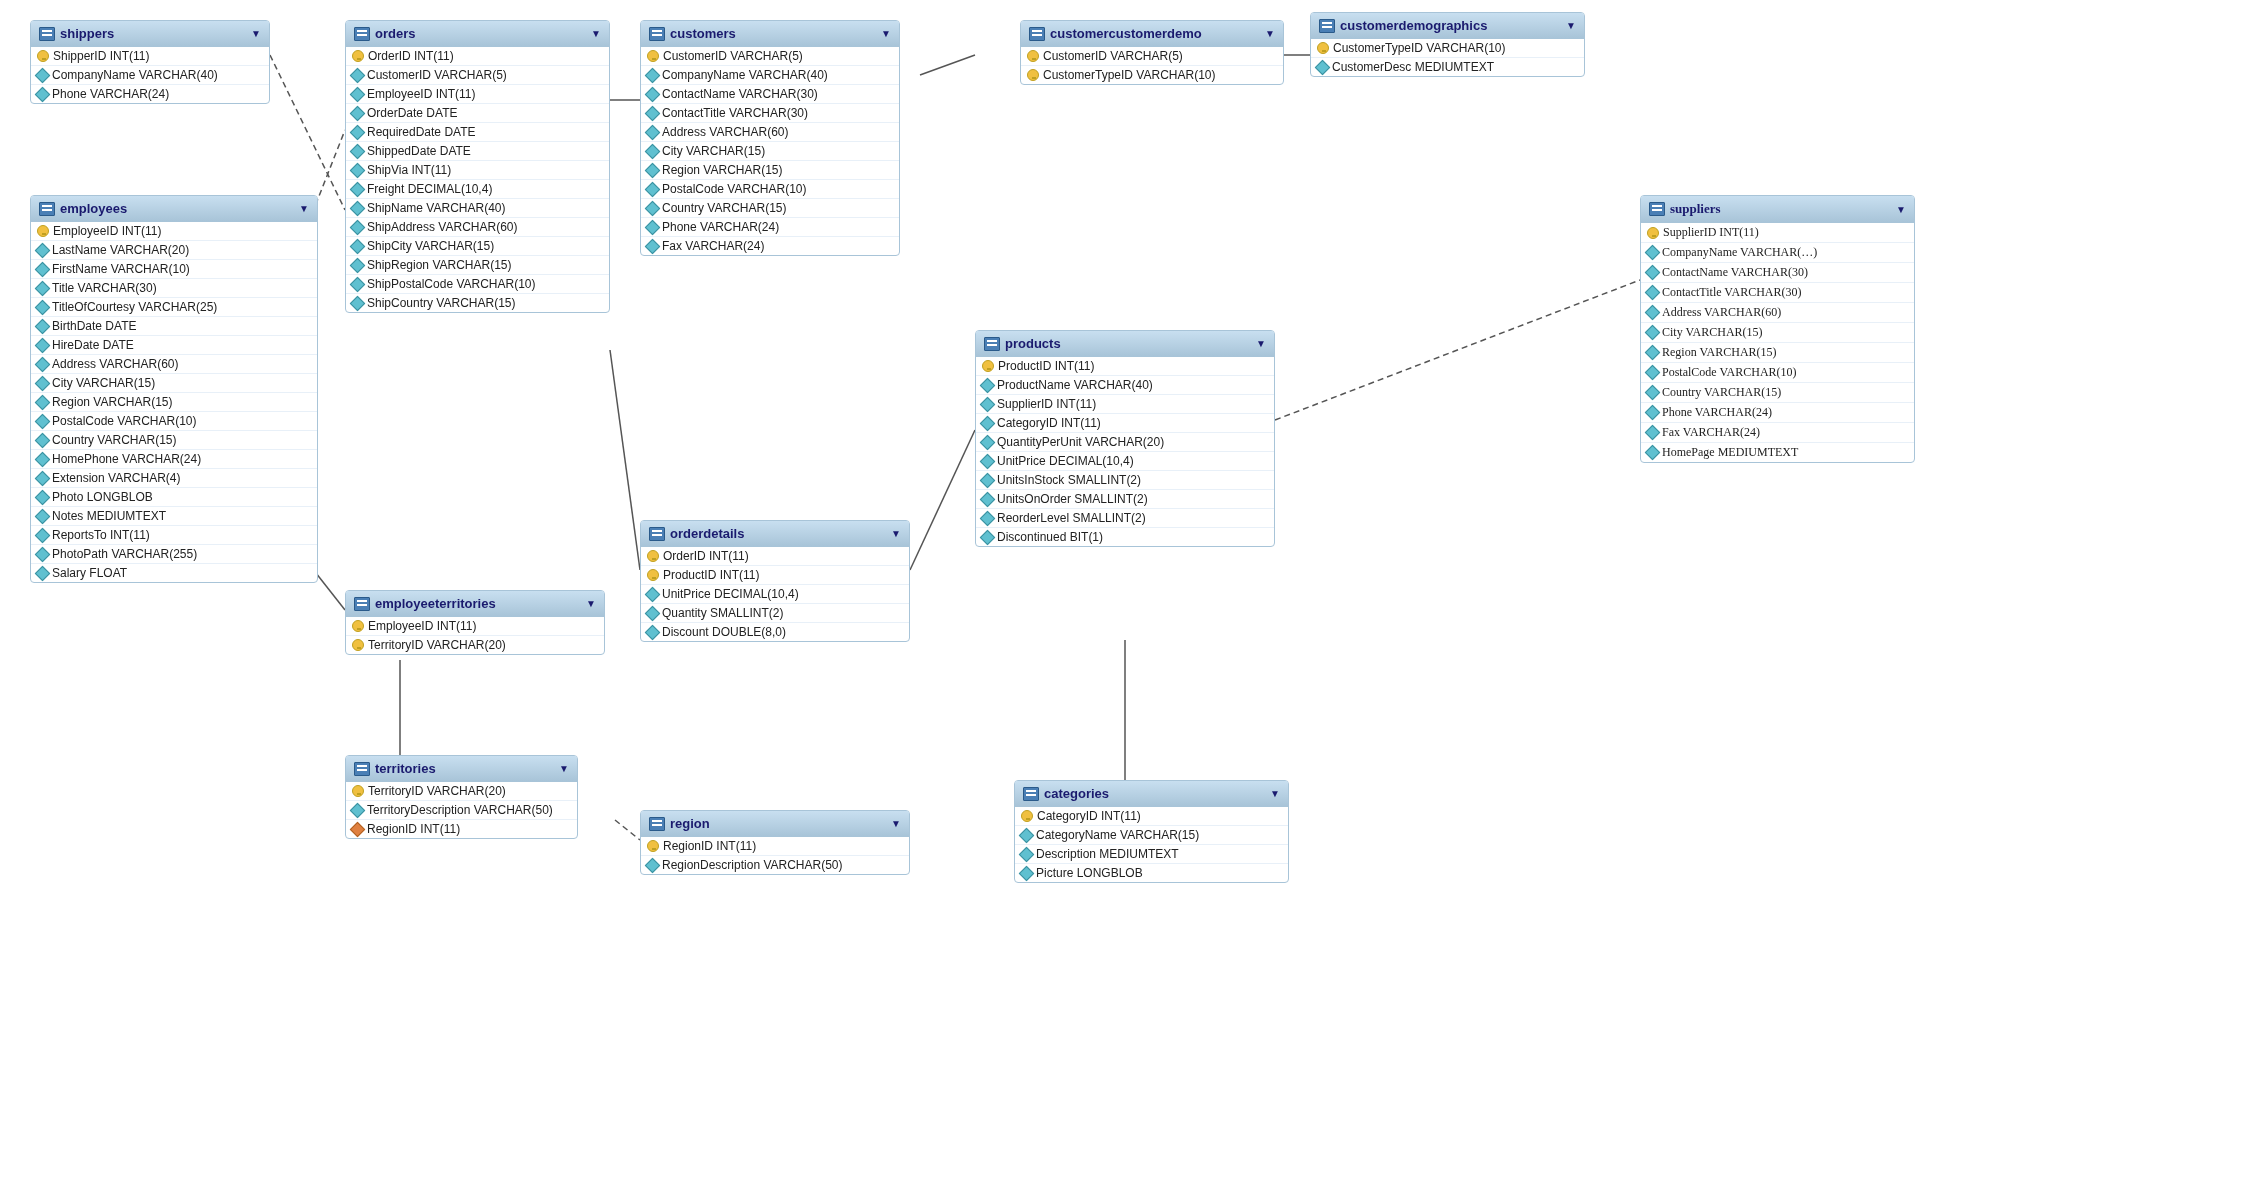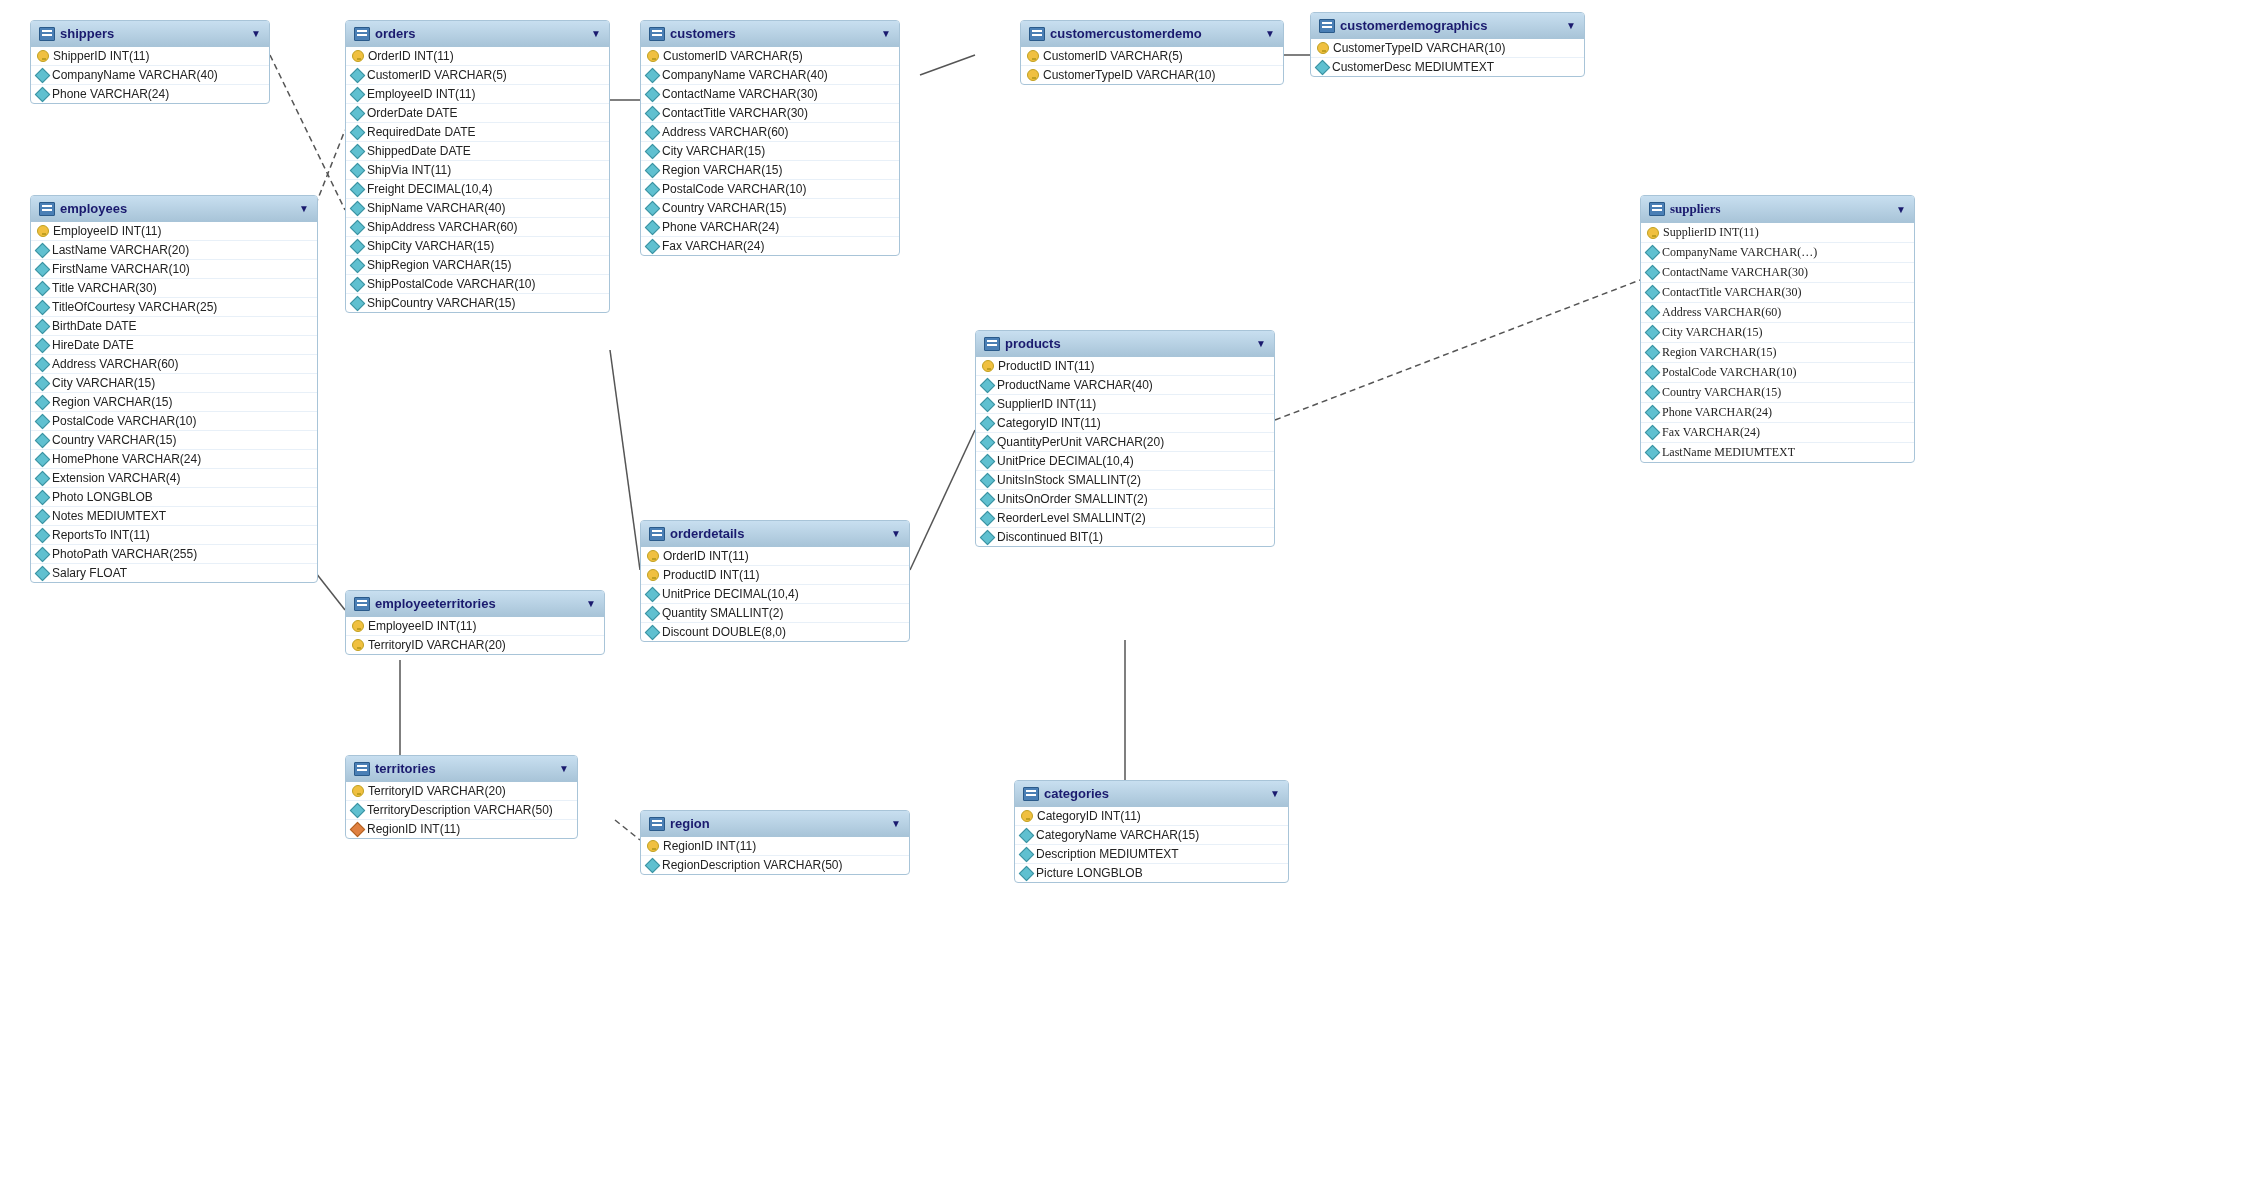--- a/index.html
+++ b/index.html
@@ -627,16 +627,16 @@
       <div class="table-row">
         <span class="icon-diamond"></span>
         <span class="field-text">Phone VARCHAR(24)</span>
       </div>
       <div class="table-row">
         <span class="icon-diamond"></span>
         <span class="field-text">Fax VARCHAR(24)</span>
       </div>
       <div class="table-row">
         <span class="icon-diamond"></span>
-        <span class="field-text">LastName MEDIUMTEXT</span>
+        <span class="field-text">HomePage MEDIUMTEXT</span>
       </div>
     </div>
   </div>
 
 </body></html>

